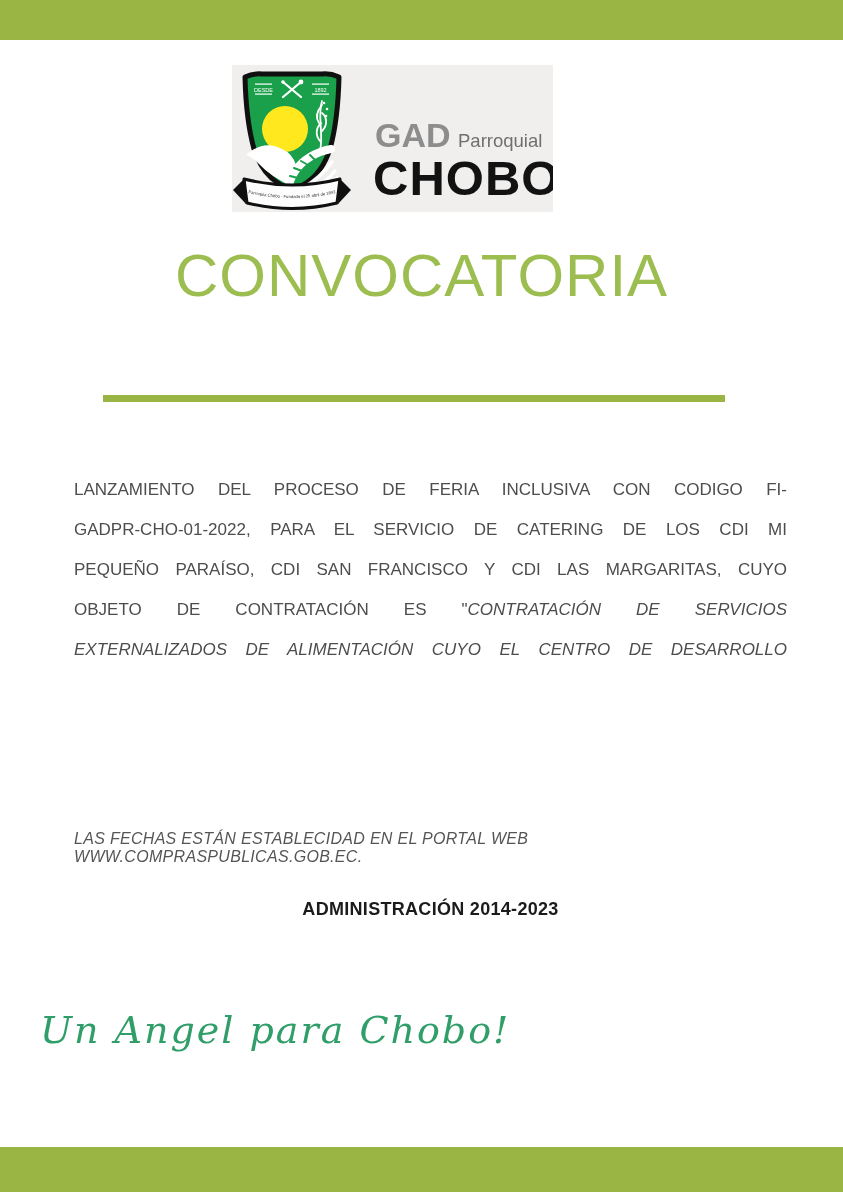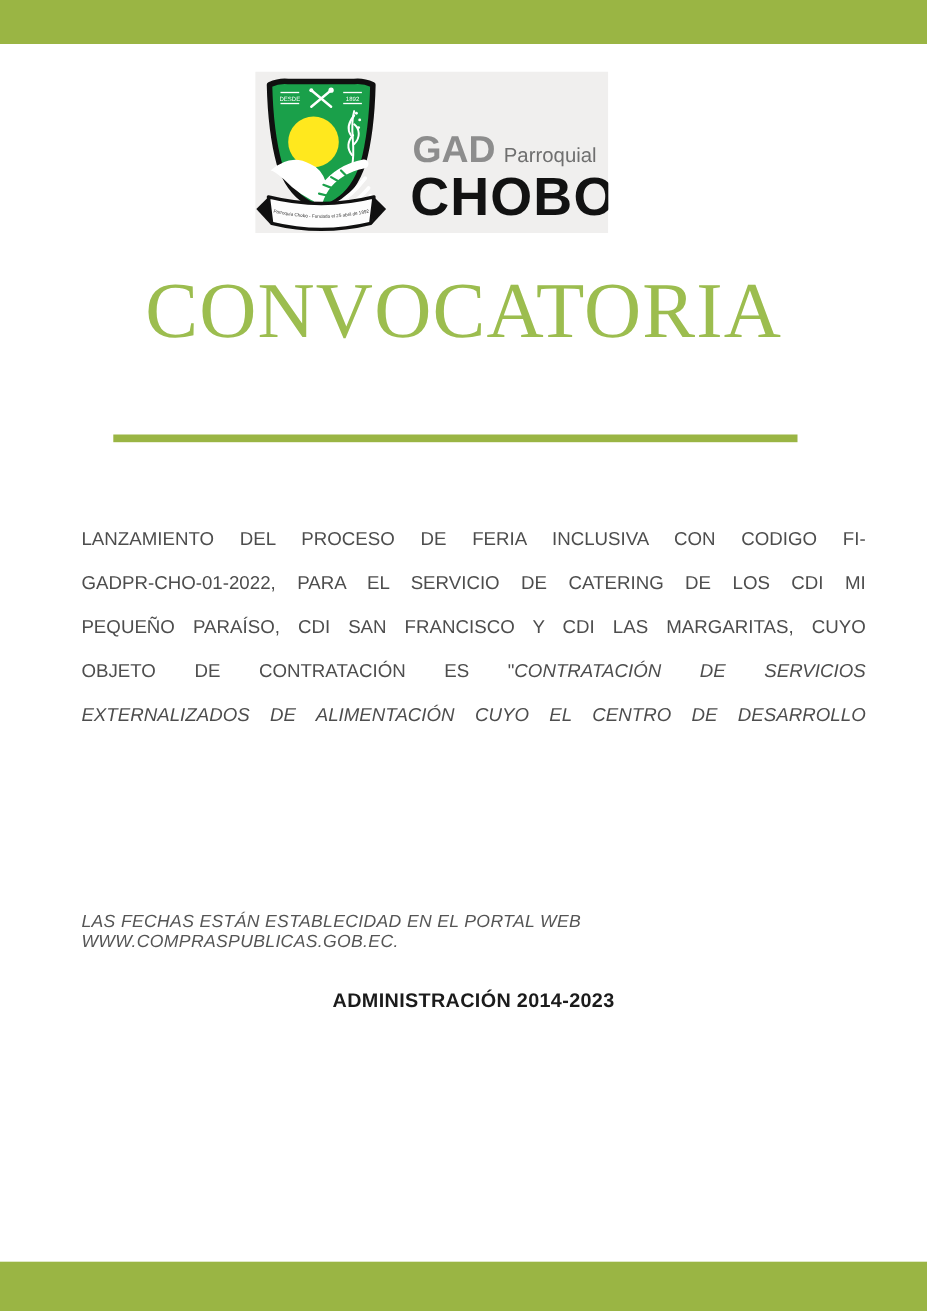--- a/index.html
+++ b/index.html
@@ -18,23 +18,22 @@
   .band-bottom{
     position:absolute;bottom:0;left:0;right:0;height:45px;
     background:#9ab544;
   }
   .logo{
     position:absolute;left:232px;top:65px;width:321px;height:147px;
   }
   .title{
     position:absolute;top:246px;left:0;width:100%;
     text-align:center;
-    font-size:72px;font-weight:400;letter-spacing:1px;line-height:1;
+    font-size:60px;font-weight:400;letter-spacing:1px;line-height:1;
     color:#9cbd4f;
-    font-family:Liberation Serif, serif;
   }
   .divider{
     position:absolute;top:395px;left:103px;width:622px;height:7px;
     background:#9ab544;
   }
   .paragraph{
     position:absolute;top:470px;left:74px;width:713px;
     font-size:17px;line-height:40px;color:#4d4d4d;
   }
   .line{
@@ -141,15 +140,16 @@
       <div class="line"><span>GADPR-CHO-01-2022, PARA EL SERVICIO DE CATERING DE LOS CDI MI</span></div>
       <div class="line"><span>PEQUEÑO PARAÍSO, CDI SAN FRANCISCO Y CDI LAS MARGARITAS, CUYO</span></div>
       <div class="line"><span>OBJETO DE CONTRATACIÓN ES "</span><span class="bi">CONTRATACIÓN DE SERVICIOS</span></div>
       <div class="line"><span class="bi">EXTERNALIZADOS DE ALIMENTACIÓN CUYO EL CENTRO DE DESARROLLO</span></div>
     </div>
 
   <div class="notice">LAS FECHAS ESTÁN ESTABLECIDAD EN EL PORTAL WEB WWW.COMPRASPUBLICAS.GOB.EC.</div>
 
   <div class="admin">ADMINISTRACIÓN 2014-2023</div>
 
+  <div class="slogan">Un Angel para Chobo!</div>
 
   <div class="band-bottom"></div>
 </div>
 
 </body></html>

